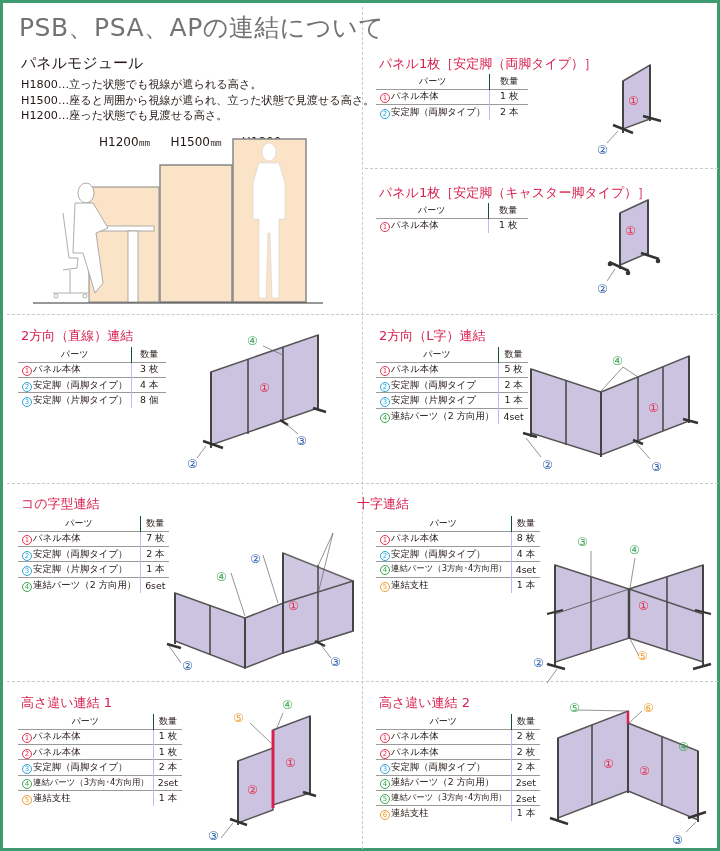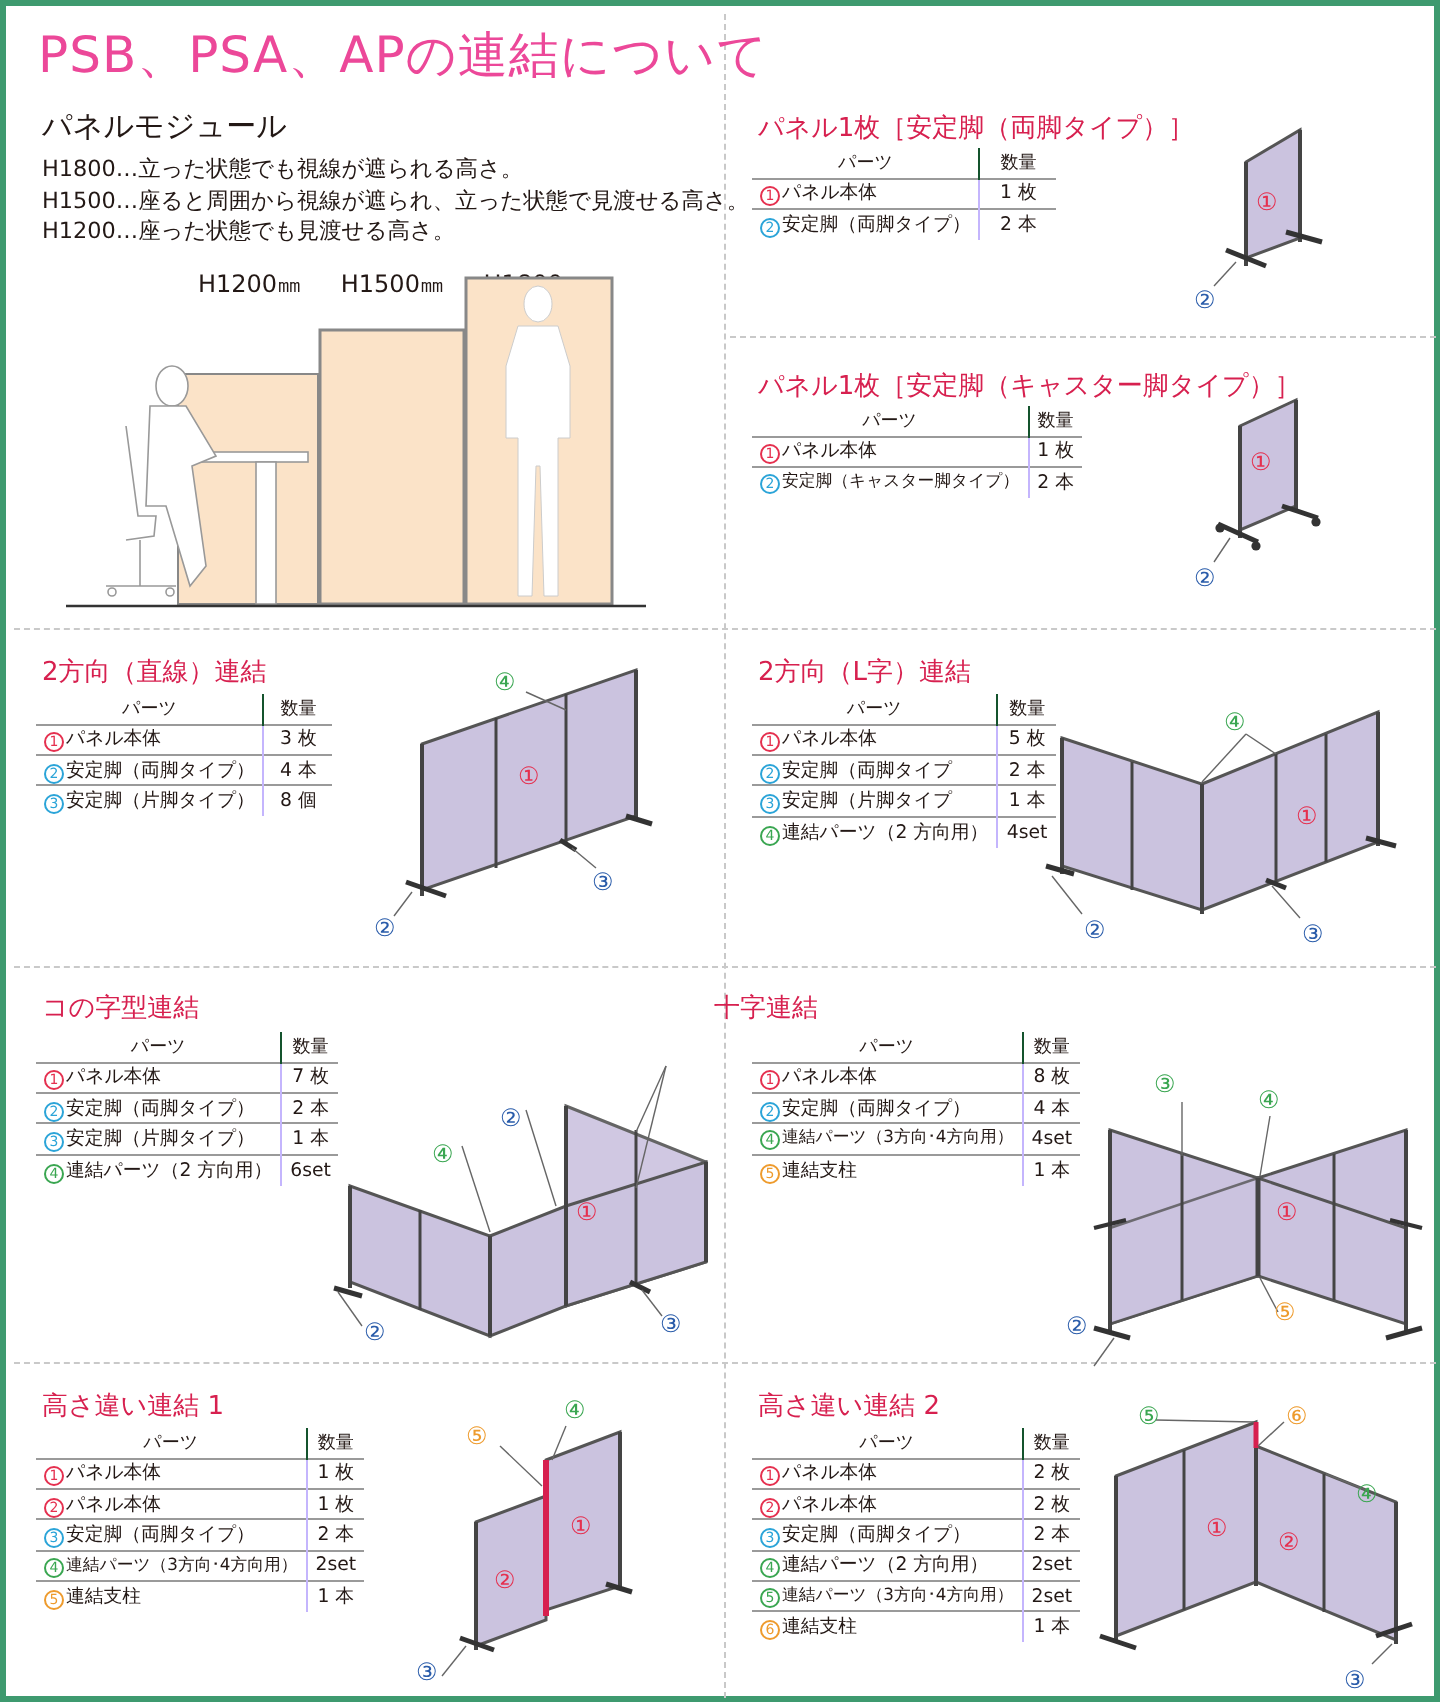--- a/index.html
+++ b/index.html
@@ -4,21 +4,21 @@
 <style>
   * { box-sizing: border-box; margin: 0; padding: 0; }
   html, body { width: 720px; height: 851px; background: #fff; overflow: hidden; }
   body { font-family: "DejaVu Sans", "Liberation Sans", sans-serif; color: #231815; }
   .frame {
     position: absolute; left: 0; top: 0; width: 720px; height: 851px;
     border: 3px solid #3e9a6f; background: #fff;
   }
   .vdiv { position: absolute; left: 359px; top: 4px; height: 842px; border-left: 1px dashed #c9c9c9; }
   .hdiv { position: absolute; left: 4px; width: 711px; border-top: 1px dashed #c9c9c9; }
-  .main-title { position: absolute; left: 16px; top: 8px; font-size: 25px; letter-spacing: 0.5px; color: #ec4899; white-space: nowrap; }
+  .main-title { position: absolute; left: 16px; top: 8px; font-size: 25px; letter-spacing: 0.5px; color: #737373; white-space: nowrap; }
   .sub-title { position: absolute; left: 18px; top: 51px; font-size: 15px; }
   .desc { position: absolute; left: 18px; top: 74px; font-size: 11.2px; line-height: 15.5px; white-space: nowrap; }
   .heights { position: absolute; left: 96px; top: 131px; font-size: 12px; white-space: nowrap; }
   .heights span { display: inline-block; margin-right: 16px; }
 
   .sec-title { position: absolute; font-size: 13px; color: #d7204f; white-space: nowrap; }
 
   table.parts { position: absolute; border-collapse: collapse; font-size: 9.4px; color: #231815; }
   table.parts th { font-weight: normal; font-size: 9px; height: 15px; padding: 0 4px; text-align: center; }
   table.parts td { height: 15.4px; padding: 0 4px; white-space: nowrap; border-top: 1px solid #9a9a9a; }
@@ -115,24 +115,20 @@
   <div class="sec-title" style="left:376px; top:181px">パネル1枚［安定脚（キャスター脚タイプ）］</div>
   <table class="parts" style="left:373px; top:200px; width:152px">
     <tbody>
         <tr>
           <th>パーツ</th>
           <th class="q">数量</th>
         </tr>
     <tr>
           <td><span class="num c1">1</span><span>パネル本体</span></td>
           <td class="q">1 枚</td>
-        </tr>
-    <tr>
-          <td style="font-size:8.4px"><span class="num c2">2</span><span>安定脚（キャスター脚タイプ）</span></td>
-          <td class="q">2 本</td>
         </tr>
   </tbody>
     </table>
   <svg class="ill" style="left:590px; top:190px" width="120" height="105">
     <polygon points="27,20 55,7 55,60 27,72" fill="#cbc3df" stroke="#555" stroke-width="1.5"></polygon>
     <line x1="27" y1="20" x2="27" y2="76" stroke="#444" stroke-width="2"></line>
     <line x1="55" y1="7" x2="55" y2="62" stroke="#444" stroke-width="2"></line>
     <line x1="16" y1="69" x2="36" y2="78" stroke="#333" stroke-width="2.5"></line>
     <line x1="48" y1="60" x2="66" y2="66" stroke="#333" stroke-width="2.5"></line>
     <circle cx="17" cy="71" r="2.3" fill="#333"></circle>

